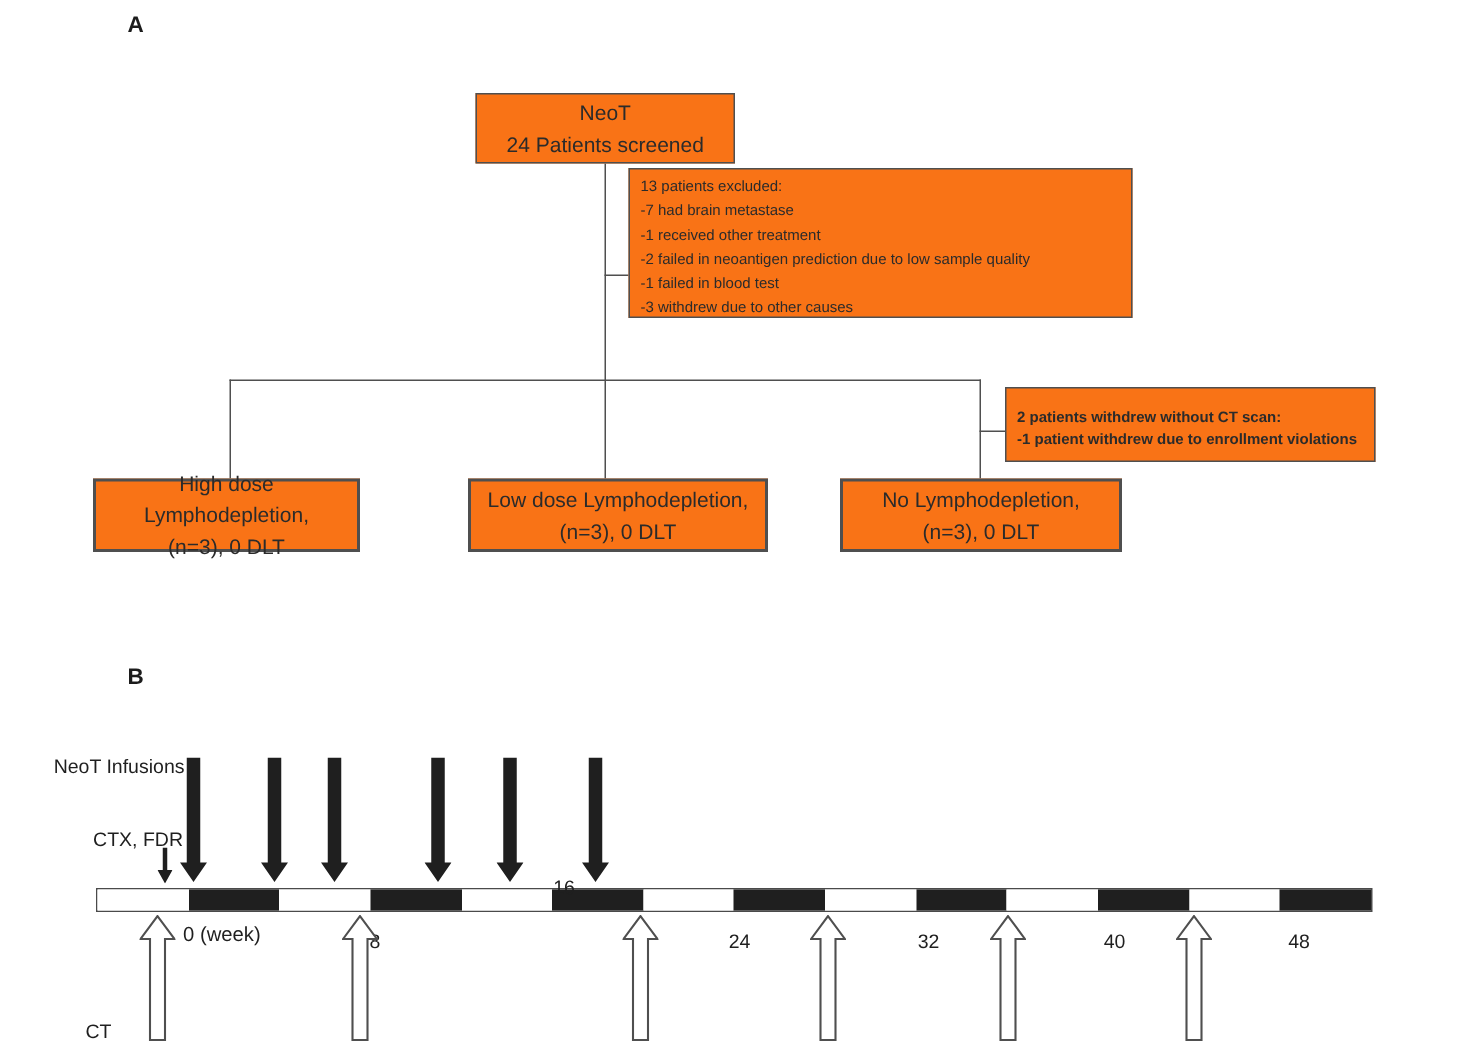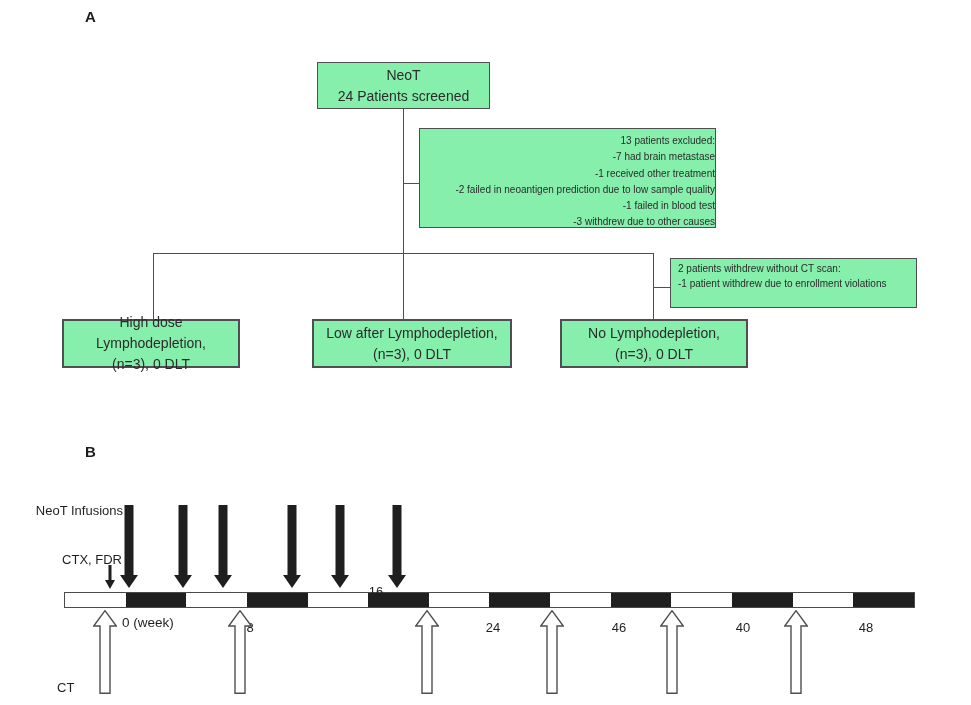--- a/index.html
+++ b/index.html
@@ -2,28 +2,28 @@
 <html><head>
 <meta charset="utf-8">
 <style>
   html,body{margin:0;padding:0;background:#ffffff;}
   #canvas{
     position:relative;width:971px;height:705px;background:#ffffff;overflow:hidden;
     font-family:"Liberation Sans","DejaVu Sans",sans-serif;color:#262626;
   }
   .abs{position:absolute;}
   .panel-label{font-weight:bold;font-size:15px;color:#1c1c1c;}
-  .fbox{position:absolute;border:1px solid #4f4f4f;background:#86efac;box-sizing:border-box;}
+  .fbox{position:absolute;border:1px solid #4f4f4f;background:#f97316;box-sizing:border-box;}
   .fbox.center{display:flex;flex-direction:column;align-items:center;justify-content:center;text-align:center;}
   .fbox.thick{border-width:2px;}
   .screen-box{font-size:14px;line-height:21px;color:#2b2b2b;}
   .arm-box{font-size:14px;line-height:21px;color:#2b2b2b;}
   .note-box{font-size:10px;line-height:16.3px;color:#2b2b2b;padding:4px 0 0 7px;overflow:hidden;}
   .note-box .nline{white-space:nowrap;}
-  .withdrew-box{line-height:15.2px;padding-top:2px;}
+  .withdrew-box{line-height:15.2px;padding-top:12px;font-weight:bold;}
   .cline{position:absolute;background:#4f4f4f;}
   .blabel{position:absolute;font-size:13px;color:#1f1f1f;}
   .tick{position:absolute;width:40px;text-align:center;font-size:13px;color:#1f1f1f;}
   .bar{position:absolute;left:64px;top:592px;width:851px;height:16px;border:1px solid #4a4a4a;
        box-sizing:border-box;display:flex;}
   .seg{flex:1;height:100%;}
   .seg.b{background:#1f1f1f;}
   .seg.w{background:#ffffff;}
   svg.arrow{position:absolute;display:block;}
 </style>
@@ -39,40 +39,40 @@
   <div class="cline" style="left:153px;top:253px;width:501px;height:1px;"></div>
   <div class="cline" style="left:153px;top:253px;width:1px;height:66px;"></div>
   <div class="cline" style="left:653px;top:253px;width:1px;height:66px;"></div>
   <div class="cline" style="left:653px;top:287px;width:17px;height:1px;"></div>
 
   <div class="fbox center screen-box" style="left:317px;top:62px;width:173px;height:47px;">
     <div>NeoT</div>
     <div>24 Patients screened</div>
   </div>
 
-  <div class="fbox note-box" style="left:419px;top:128px;width:297px;height:100px;text-align:right;">
+  <div class="fbox note-box" style="left:419px;top:112px;width:336px;height:100px;">
     <div class="nline">13 patients excluded:</div>
     <div class="nline">-7 had brain metastase</div>
     <div class="nline">-1 received other treatment</div>
     <div class="nline">-2 failed in neoantigen prediction due to low sample quality</div>
     <div class="nline">-1 failed in blood test</div>
     <div class="nline">-3 withdrew due to other causes</div>
   </div>
 
   <div class="fbox note-box withdrew-box" style="left:670px;top:258px;width:247px;height:50px;">
     <div class="nline">2 patients withdrew without CT scan:</div>
     <div class="nline">-1 patient withdrew due to enrollment violations</div>
   </div>
 
   <div class="fbox thick center arm-box" style="left:62px;top:319px;width:178px;height:49px;">
     <div>High dose Lymphodepletion,</div>
     <div>(n=3), 0 DLT</div>
   </div>
   <div class="fbox thick center arm-box" style="left:312px;top:319px;width:200px;height:49px;">
-    <div>Low after Lymphodepletion,</div>
+    <div>Low dose Lymphodepletion,</div>
     <div>(n=3), 0 DLT</div>
   </div>
   <div class="fbox thick center arm-box" style="left:560px;top:319px;width:188px;height:49px;">
     <div>No Lymphodepletion,</div>
     <div>(n=3), 0 DLT</div>
   </div>
 
   <div id="panelB" class="abs" style="left:0;top:0;width:971px;height:705px;">
 
     <div class="abs panel-label" style="left:85px;top:443px;">B</div>
@@ -98,21 +98,21 @@
         <div class="seg b"></div>
         <div class="seg w"></div>
         <div class="seg b"></div>
       </div>
 
     <div class="blabel" style="left:122px;top:615px;font-size:13.5px;">0 (week)</div>
 
   <div class="tick" style="left: 230px; top: 620px;">8</div>
       <div class="tick" style="left: 356px; top: 584px;">16</div>
       <div class="tick" style="left: 473px; top: 620px;">24</div>
-      <div class="tick" style="left: 599px; top: 620px;">46</div>
+      <div class="tick" style="left: 599px; top: 620px;">32</div>
       <div class="tick" style="left: 723px; top: 620px;">40</div>
       <div class="tick" style="left: 846px; top: 620px;">48</div>
       <svg class="arrow" width="18" height="83" viewBox="0 0 18 83" style="left: 120px; top: 505px;">
         <polygon points="4.5,0 13.5,0 13.5,70 18,70 9,83 0,70 4.5,70" fill="#1f1f1f"></polygon>
       </svg>
       <svg class="arrow" width="18" height="83" viewBox="0 0 18 83" style="left: 174px; top: 505px;">
         <polygon points="4.5,0 13.5,0 13.5,70 18,70 9,83 0,70 4.5,70" fill="#1f1f1f"></polygon>
       </svg>
       <svg class="arrow" width="18" height="83" viewBox="0 0 18 83" style="left: 214px; top: 505px;">
         <polygon points="4.5,0 13.5,0 13.5,70 18,70 9,83 0,70 4.5,70" fill="#1f1f1f"></polygon>

